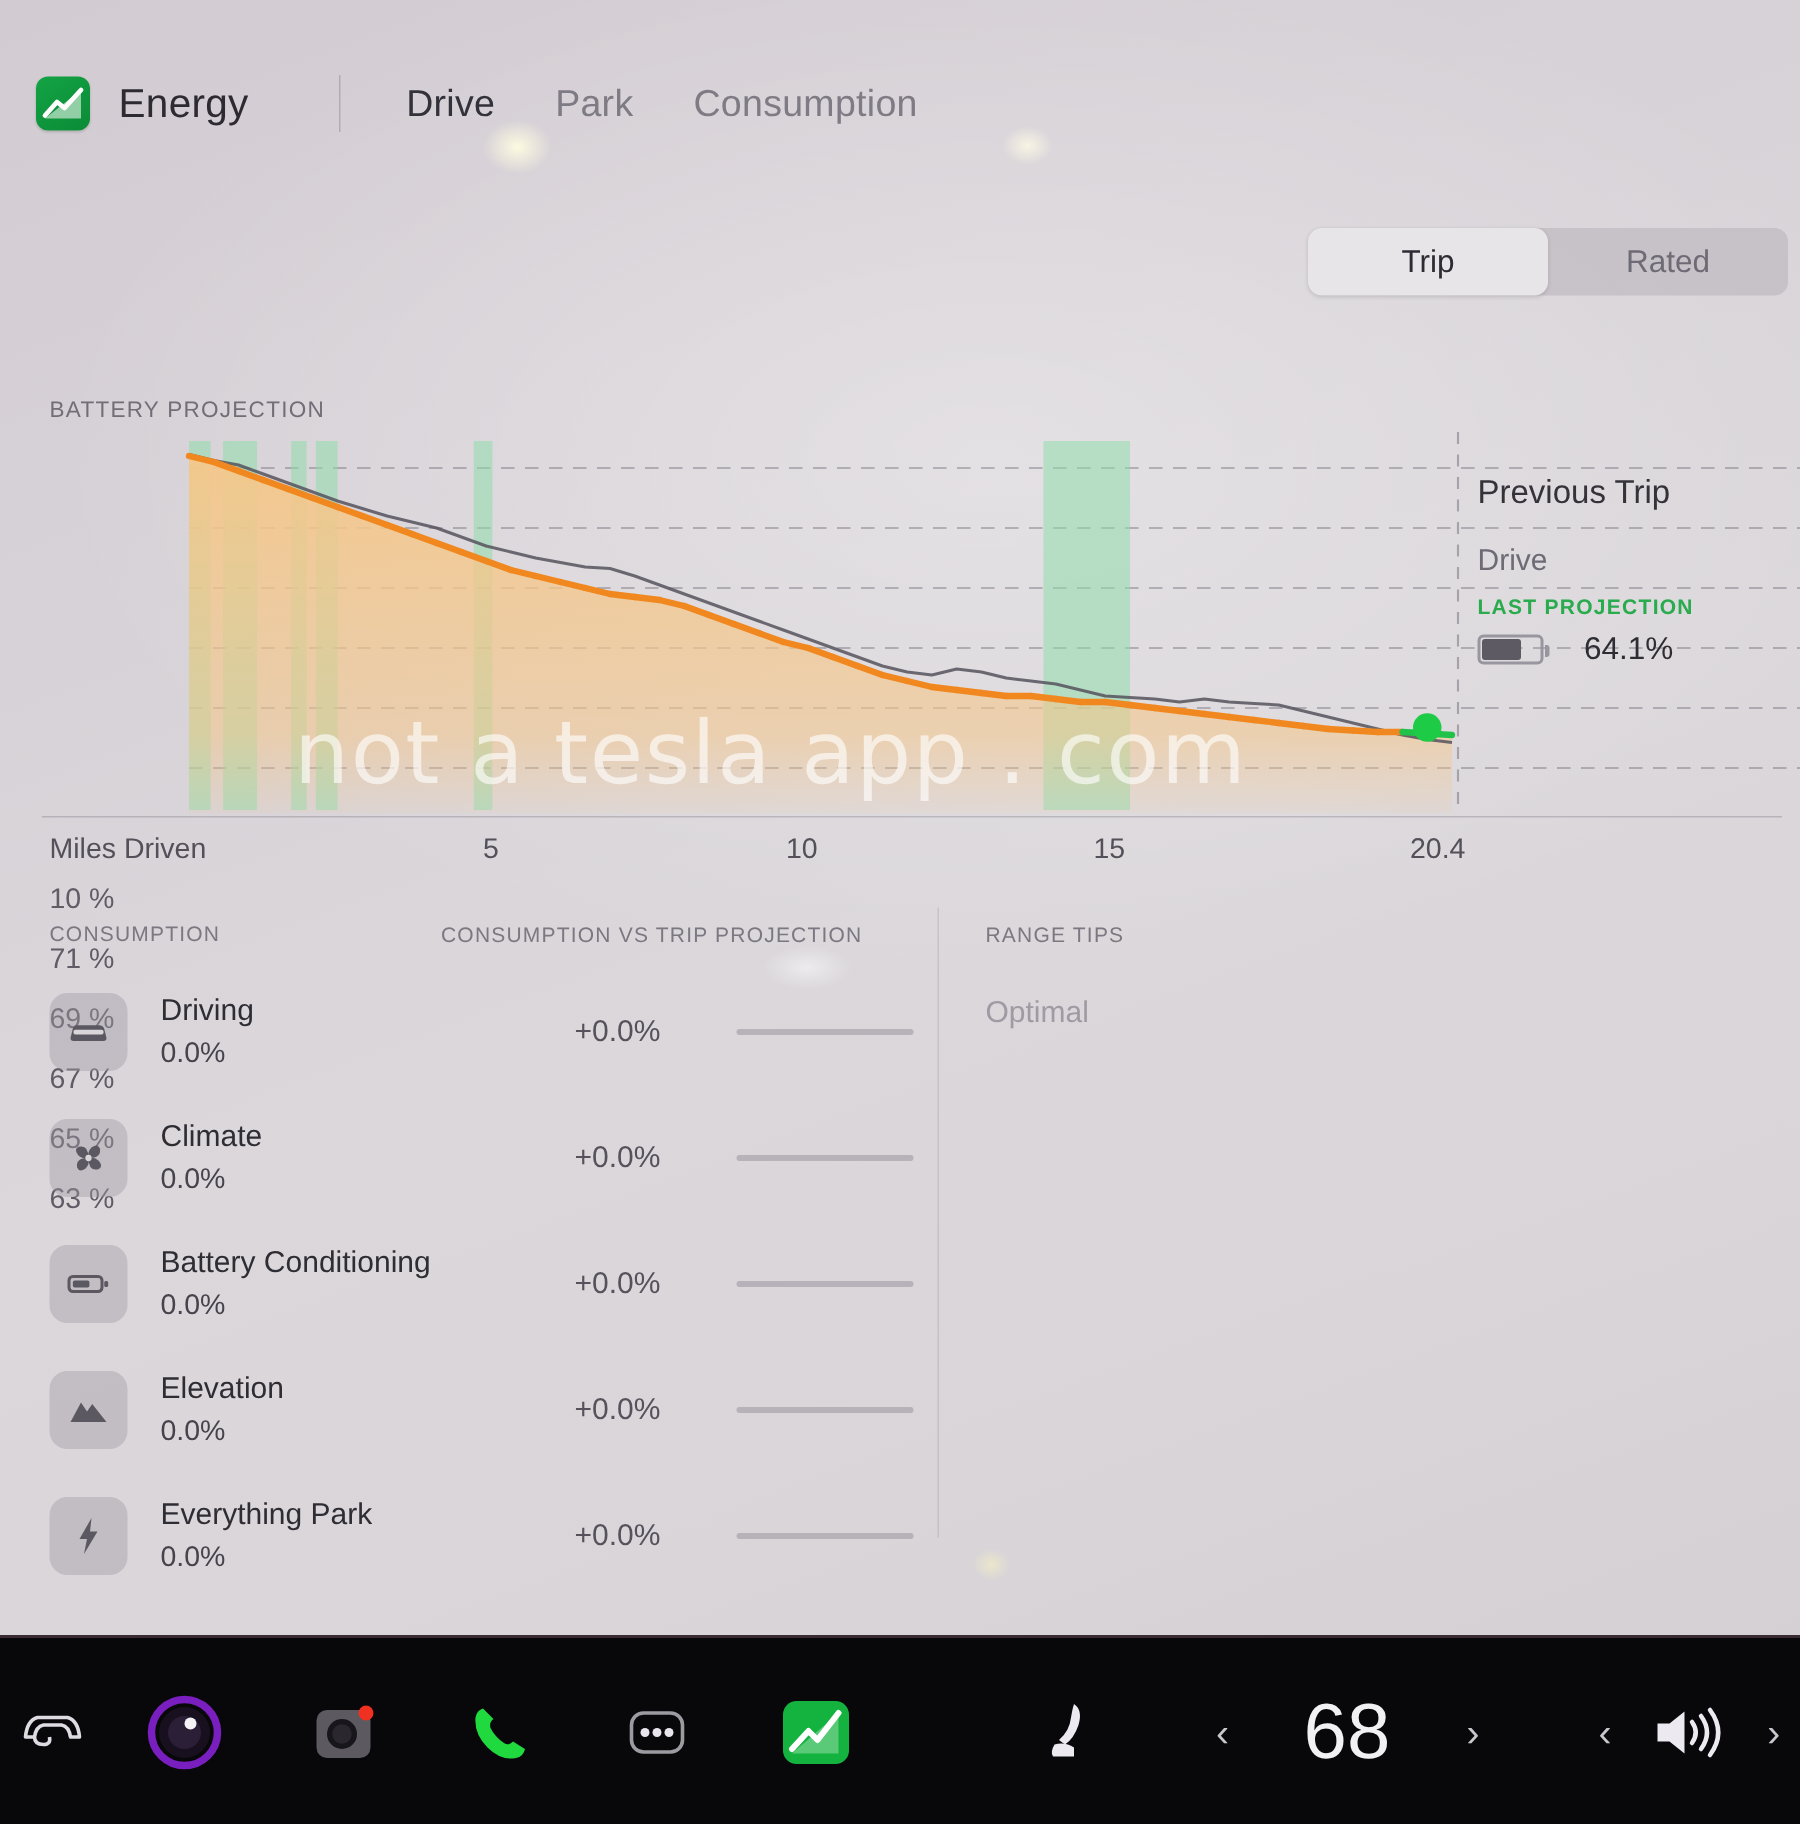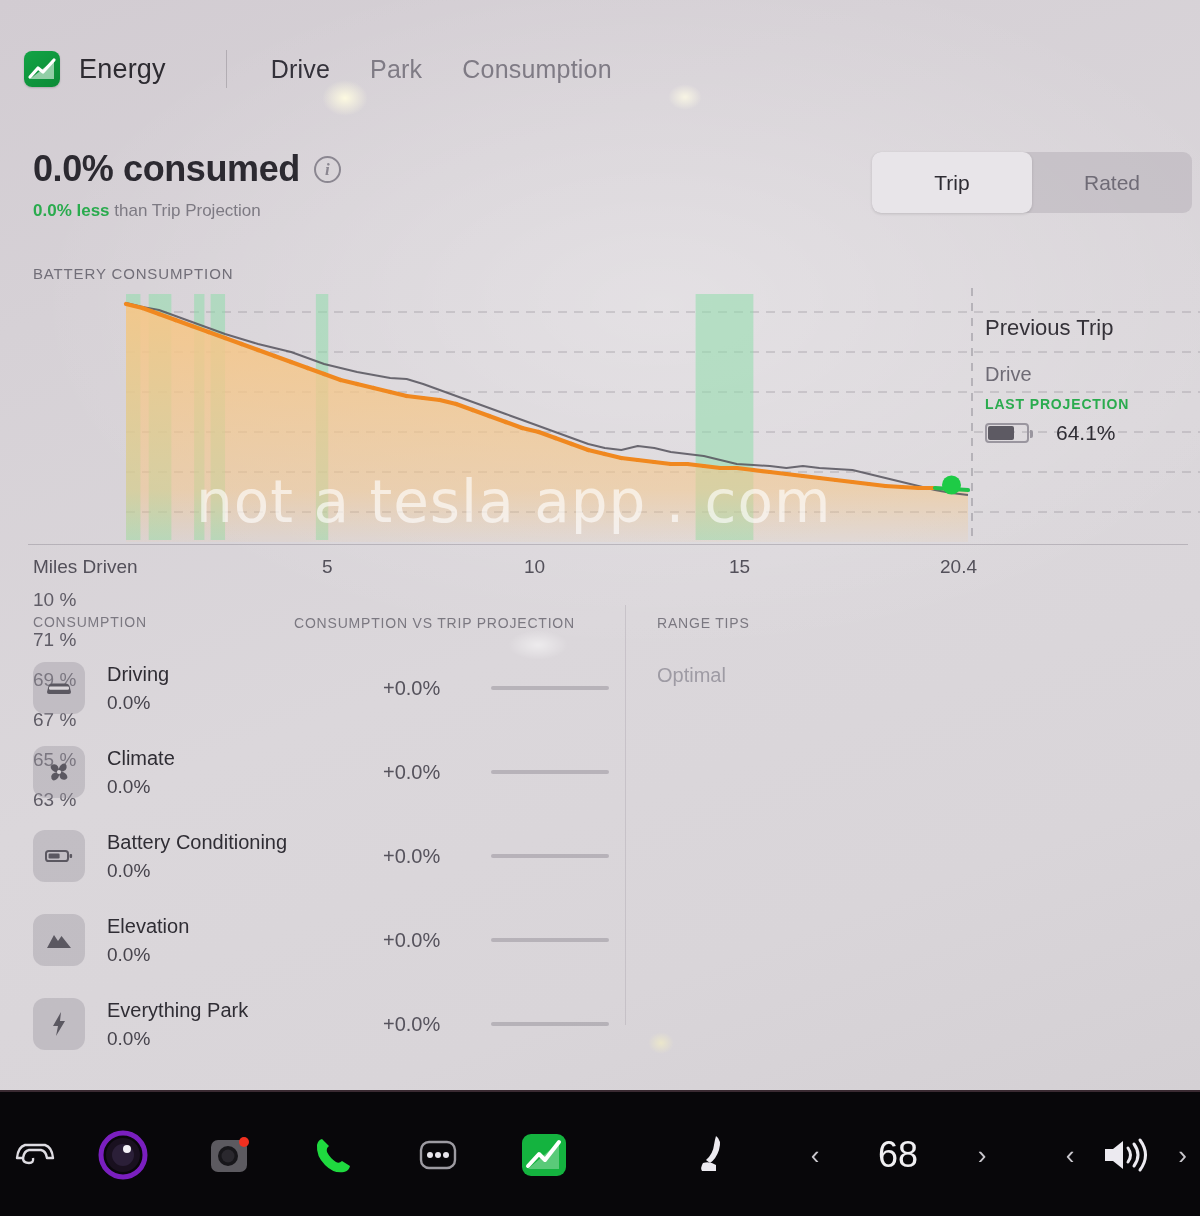--- a/index.html
+++ b/index.html
@@ -57,21 +57,21 @@
     font-size: 17px; font-style: italic; font-weight: 700;
     display:flex; align-items:center; justify-content:center;
     font-family: "Liberation Serif", serif; line-height: 1; cursor:pointer;
   }
   .headline-sub { margin-top: 11px; font-size: 17px; color: #7d7a83; }
   .headline-sub .accent { color: #2aab4e; font-weight: 600; }
 
   
   #seg {
     position:absolute; right: 8px; top: 152px;
-    width: 320px; height: 61px;
+    width: 320px; height: 45px;
     background: rgba(180,174,182,.50);
     border-radius: 9px;
     display:flex; align-items:center;
   }
   .seg-btn {
     flex:1; height: 100%;
     display:flex; align-items:center; justify-content:center;
     font-size: 21px; color:#6f6b76; cursor:pointer; border-radius:9px;
   }
   .seg-btn.active {
@@ -166,21 +166,21 @@
   
   #taskbar {
     position:absolute; left:0; top:1090px; width:1200px; height:126px;
     background: #08070a;
     border-top: 2px solid #3a2a32;
   }
   .tb-item {
     position:absolute; top:0; height:126px;
     display:flex; align-items:center; justify-content:center; cursor:pointer;
   }
-  .tb-temp { font-size: 36px; color:#f1f0f3; font-weight: 400; }
+  .tb-temp { font-size: 52px; color:#f1f0f3; font-weight: 400; }
   .tb-chev { font-size: 26px; color:#c9c7cd; cursor:pointer; }
 </style>
 </head>
 <body>
 
 <div id="app">
 
   <div id="header">
     <div class="app-icon">
       <svg width="30" height="28" viewBox="0 0 30 28">
@@ -190,36 +190,27 @@
     </div>
     <div class="app-title">Energy</div>
     <div class="hdr-divider"></div>
     <div class="tabs">
       <div class="tab active">Drive</div>
       <div class="tab">Park</div>
       <div class="tab">Consumption</div>
     </div>
   </div>
 
-  <div id="headline">
-    <div class="headline-row">
-      <div class="headline-main">0.0% consumed</div>
-      <div class="info-icon">i</div>
-    </div>
-    <div class="headline-sub">
-      <span class="accent">0.0% less</span><span> than Trip Projection</span>
-    </div>
-  </div>
 
   <div id="seg">
     <div class="seg-btn active">Trip</div>
     <div class="seg-btn">Rated</div>
   </div>
 
-  <div id="chart-label">BATTERY CONSUMPTION</div>
+  <div id="chart-label">BATTERY PROJECTION</div>
 
   <div id="chart-wrap">
     <svg id="chart-svg" width="1200" height="256">
         <line x1="126" x2="1200" y1="23.999999999999886" y2="23.999999999999886" stroke="rgba(105,100,112,.40)" stroke-width="1.2" stroke-dasharray="9 7"></line>
         <line x1="126" x2="1200" y1="63.999999999999915" y2="63.999999999999915" stroke="rgba(105,100,112,.40)" stroke-width="1.2" stroke-dasharray="9 7"></line>
         <line x1="126" x2="1200" y1="103.99999999999991" y2="103.99999999999991" stroke="rgba(105,100,112,.40)" stroke-width="1.2" stroke-dasharray="9 7"></line>
         <line x1="126" x2="1200" y1="143.99999999999994" y2="143.99999999999994" stroke="rgba(105,100,112,.40)" stroke-width="1.2" stroke-dasharray="9 7"></line>
         <line x1="126" x2="1200" y1="183.99999999999997" y2="183.99999999999997" stroke="rgba(105,100,112,.40)" stroke-width="1.2" stroke-dasharray="9 7"></line>
         <line x1="126" x2="1200" y1="224" y2="224" stroke="rgba(105,100,112,.40)" stroke-width="1.2" stroke-dasharray="9 7"></line>
         <rect x="126" y="6" width="14.446078431372541" height="246" fill="#8fdcab" opacity="0.55"></rect>

